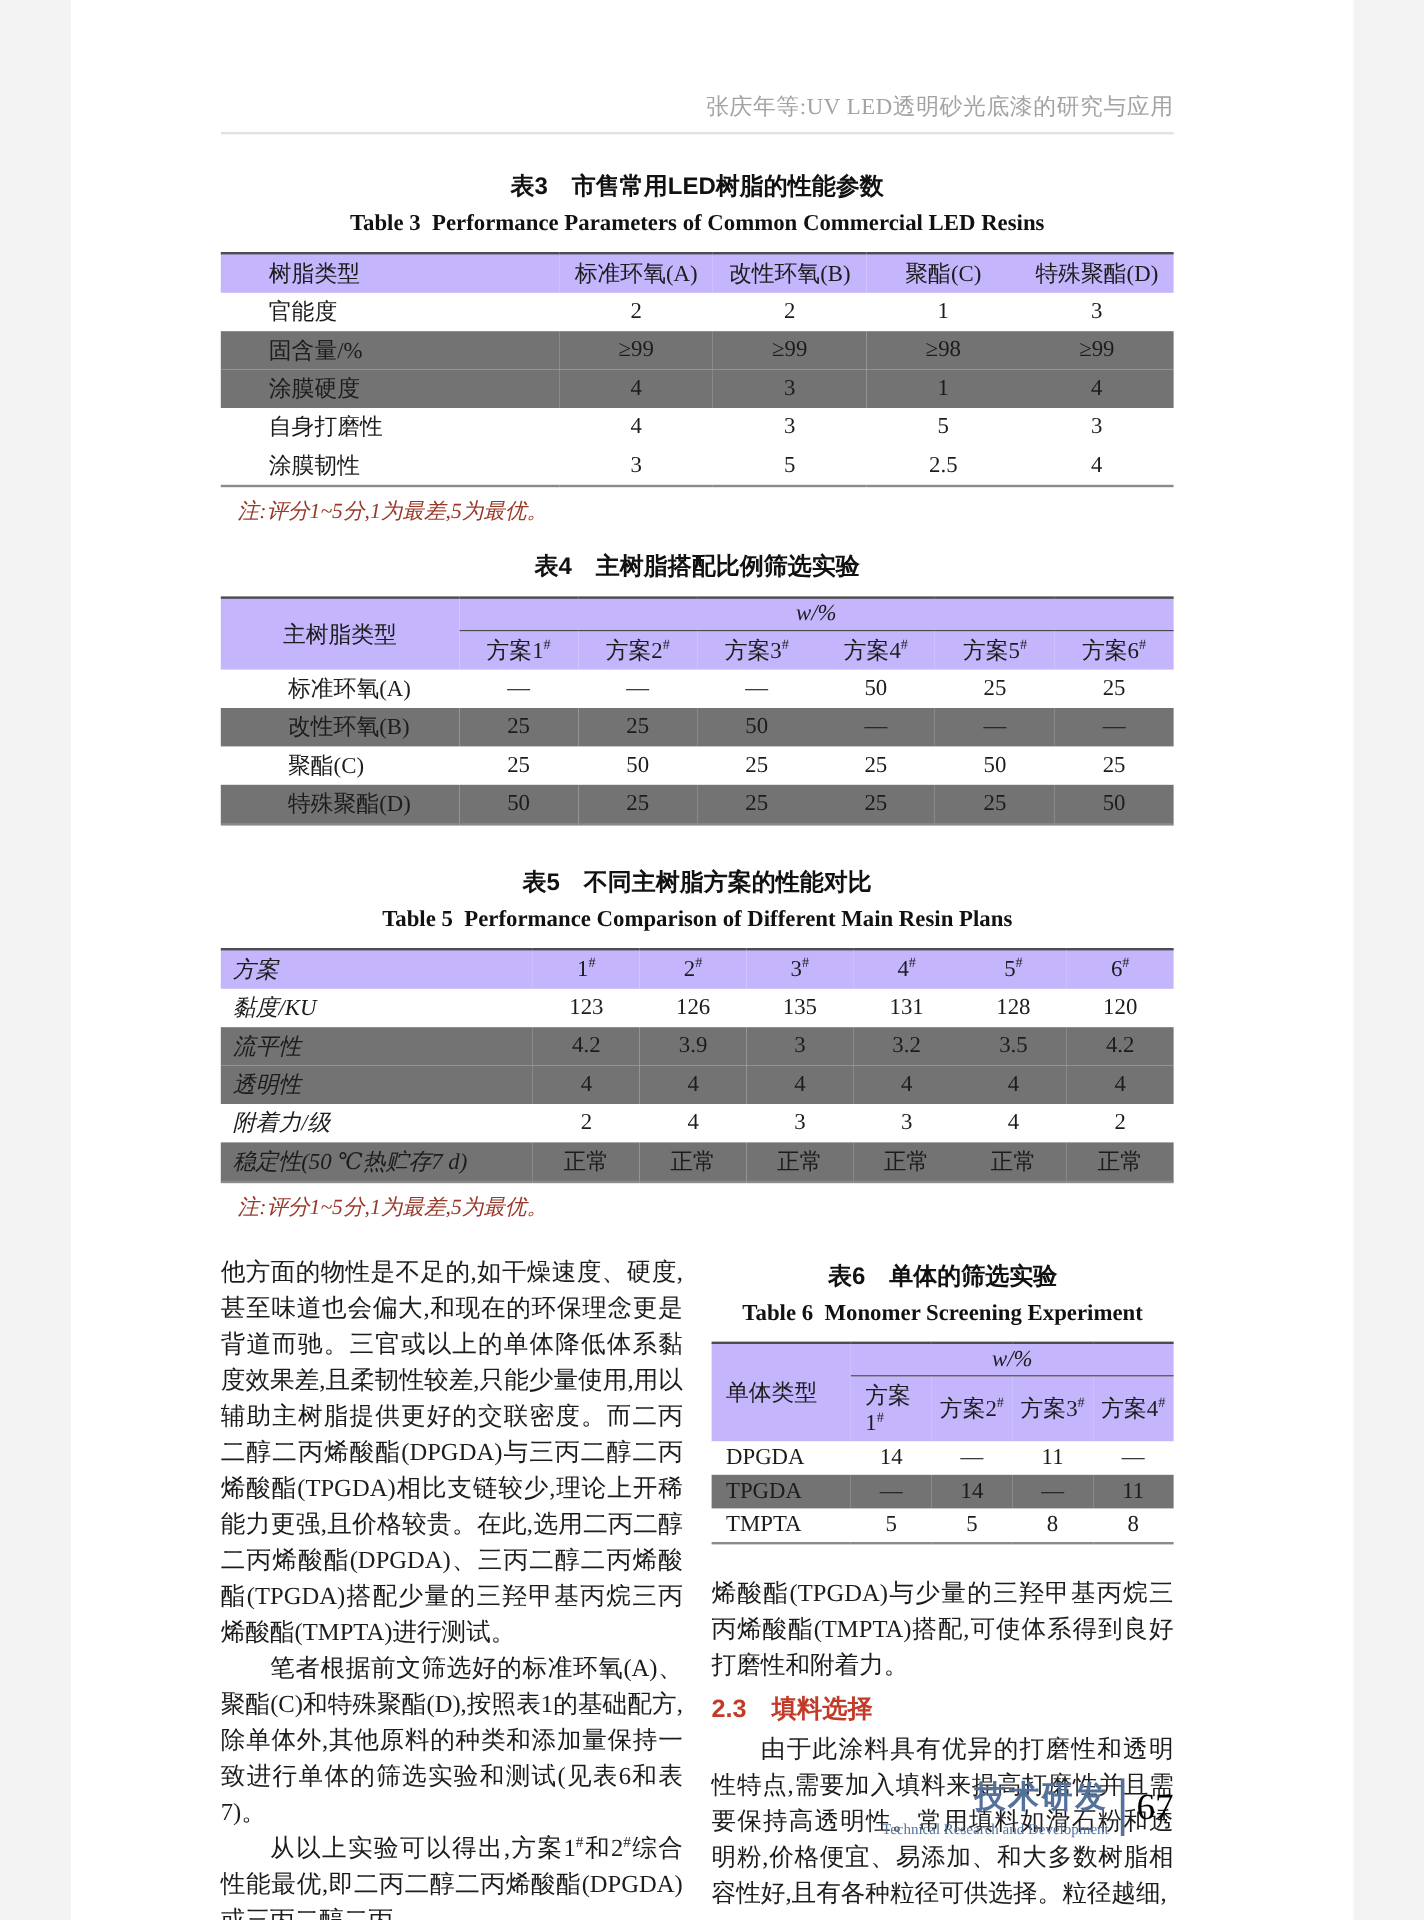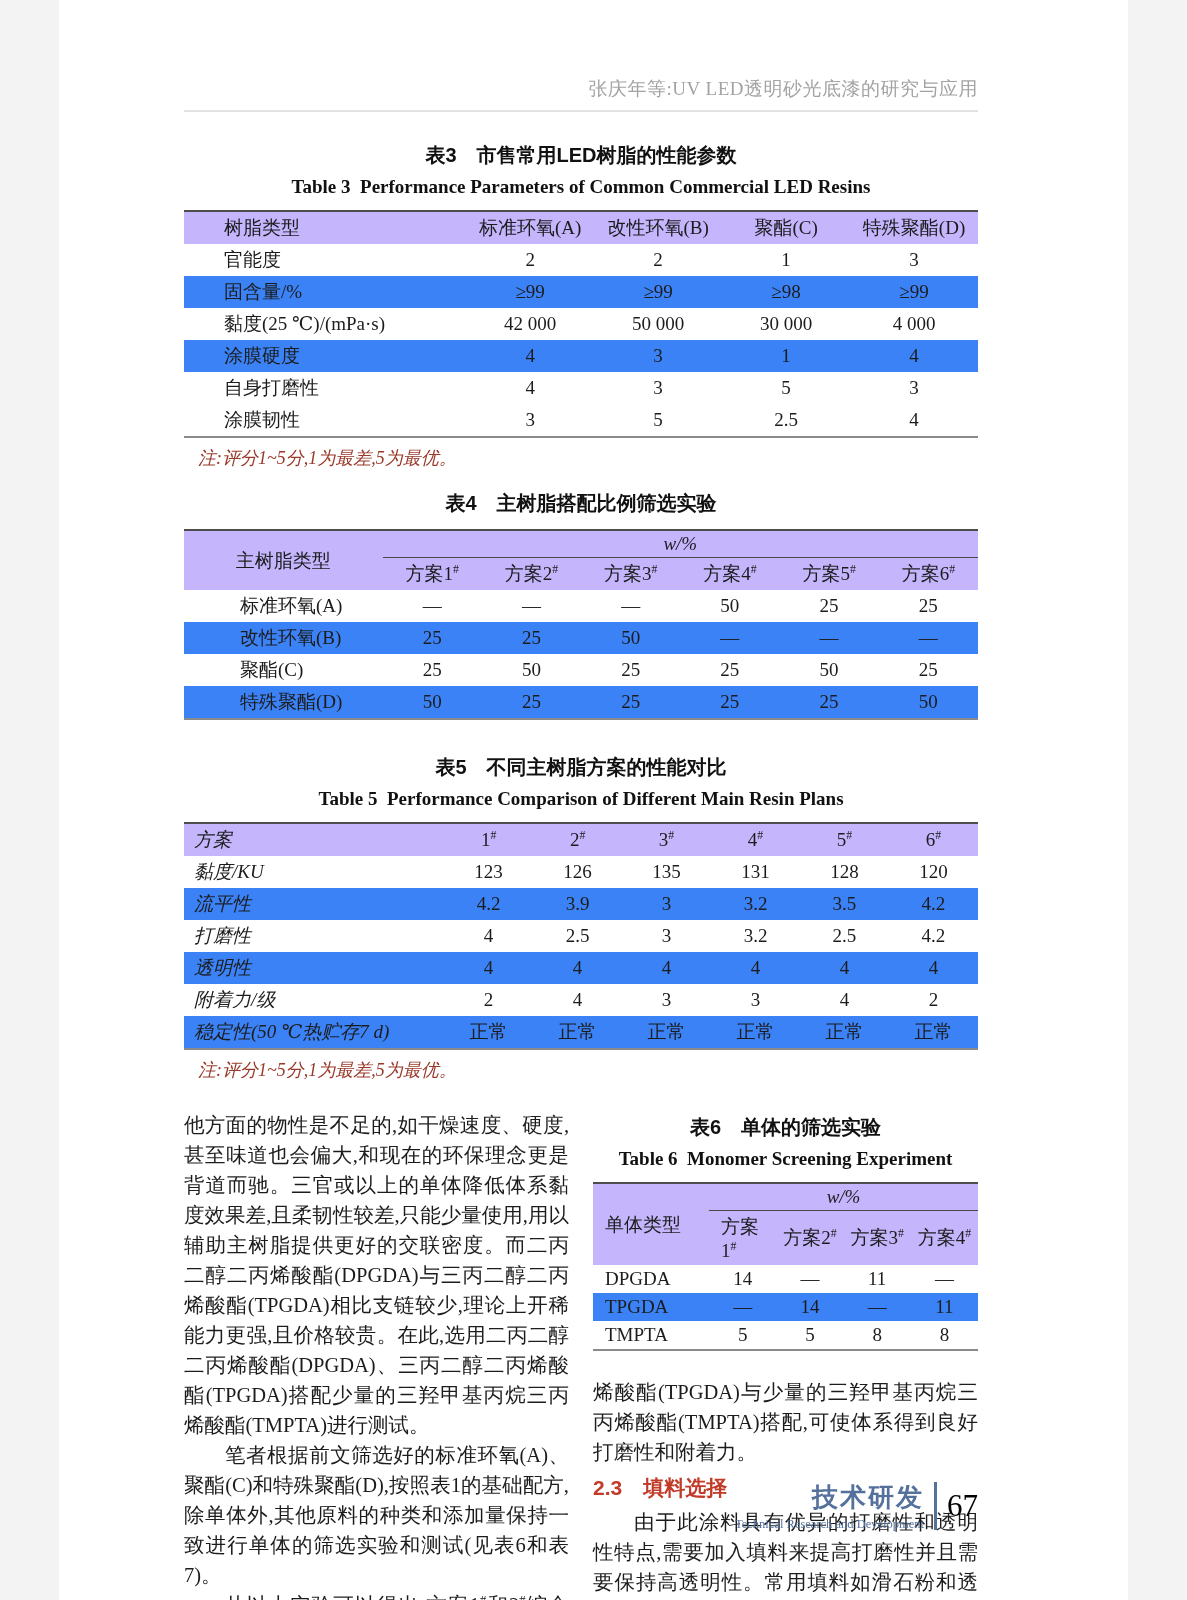--- a/index.html
+++ b/index.html
@@ -28,21 +28,21 @@
   .sec-t4 { margin-top:20px; }
   .sec-t5 { margin-top:34px; }
 
   table {
     width:100%; border-collapse:collapse; table-layout:fixed;
     margin-top:12px; font-size:19px;
     border-top:2px solid #4d4d4d; border-bottom:2px solid #8a8a8a;
   }
   th, td { font-weight:normal; text-align:center; padding:3px 4px; height:22px; overflow:visible; }
   thead th { background:#c4b5fd; }
-  tbody tr.stripe td { background:#3b82f6;margin-left:28px; }
+  tbody tr.stripe td { background:#737373;margin-left:28px; }
   th.group { font-style:italic; border-bottom:1.5px solid #4a4a4a; height:18px; padding:2px 4px; }
   sup { font-size:62%; line-height:0; }
 
   .t3 th:first-child, .t3 td:first-child { width:30%; text-align:left; padding-left:40px; }
   .t5 th:first-child, .t5 td:first-child { width:31%; text-align:left; padding-left:10px; white-space:nowrap;font-style:italic; }
   .t4 td:first-child { text-align:left; padding-left:56px; }
   .t4 th:first-child { width:24%; }
   .t6 td:first-child { text-align:left; padding-left:12px; }
   .t6 th:first-child { width:26%; text-align:left; padding-left:12px; }
 
@@ -101,27 +101,20 @@
             <td>1</td>
             <td>3</td>
           </tr>
           <tr class="stripe">
             <td>固含量/%</td>
             <td>≥99</td>
             <td>≥99</td>
             <td>≥98</td>
             <td>≥99</td>
           </tr>
-          <tr>
-            <td>黏度(25 ℃)/(mPa·s)</td>
-            <td>42 000</td>
-            <td>50 000</td>
-            <td>30 000</td>
-            <td>4 000</td>
-          </tr>
           <tr class="stripe">
             <td>涂膜硬度</td>
             <td>4</td>
             <td>3</td>
             <td>1</td>
             <td>4</td>
           </tr>
           <tr>
             <td>自身打磨性</td>
             <td>4</td>
@@ -224,29 +217,20 @@
             <td>128</td>
             <td>120</td>
           </tr>
           <tr class="stripe">
             <td>流平性</td>
             <td>4.2</td>
             <td>3.9</td>
             <td>3</td>
             <td>3.2</td>
             <td>3.5</td>
-            <td>4.2</td>
-          </tr>
-          <tr>
-            <td>打磨性</td>
-            <td>4</td>
-            <td>2.5</td>
-            <td>3</td>
-            <td>3.2</td>
-            <td>2.5</td>
             <td>4.2</td>
           </tr>
           <tr class="stripe">
             <td>透明性</td>
             <td>4</td>
             <td>4</td>
             <td>4</td>
             <td>4</td>
             <td>4</td>
             <td>4</td>

